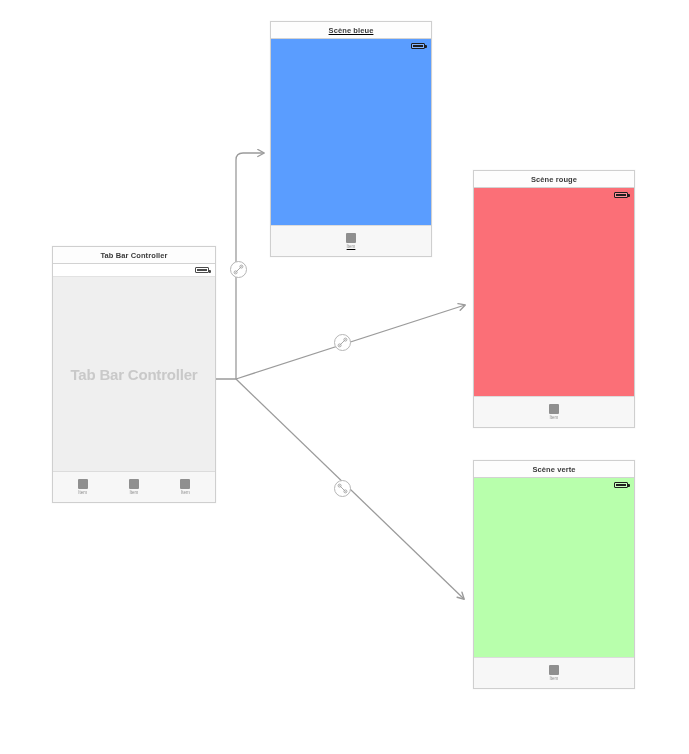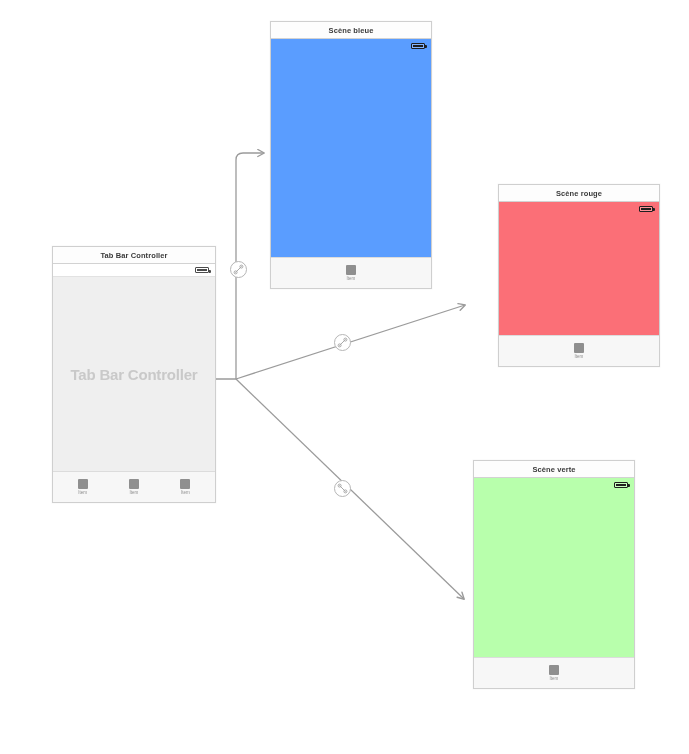--- a/index.html
+++ b/index.html
@@ -205,41 +205,41 @@
           <span class="tab-label">Item</span>
         </div>
         <div class="tab-item">
           <span class="tab-icon"></span>
           <span class="tab-label">Item</span>
         </div>
       </div>
     </div>
   </div>
 
-  <div class="scene" id="scene-1" style="left:270px; top:21px; width:162px; height:268px;">
+  <div class="scene" id="scene-1" style="left:270px; top:21px; width:162px; height:236px;text-decoration:underline;">
     <div class="scene-titlebar">
       <span class="scene-title">Scène bleue</span>
     </div>
     <div class="device" style="background:#5a9dff;">
       <div class="status-bar on-color">
         <span class="battery dark"></span>
       </div>
       <div class="scene-content">
         <span class="placeholder-label"></span>
       </div>
       <div class="tab-bar single">
         <div class="tab-item">
           <span class="tab-icon"></span>
           <span class="tab-label">Item</span>
         </div>
       </div>
     </div>
   </div>
 
-  <div class="scene" id="scene-2" style="left:473px; top:184px; width:162px; height:183px;margin-left:25px;">
+  <div class="scene" id="scene-2" style="left:473px; top:170px; width:162px; height:258px;">
     <div class="scene-titlebar">
       <span class="scene-title">Scène rouge</span>
     </div>
     <div class="device" style="background:#fb6f77;">
       <div class="status-bar on-color">
         <span class="battery dark"></span>
       </div>
       <div class="scene-content">
         <span class="placeholder-label"></span>
       </div>

